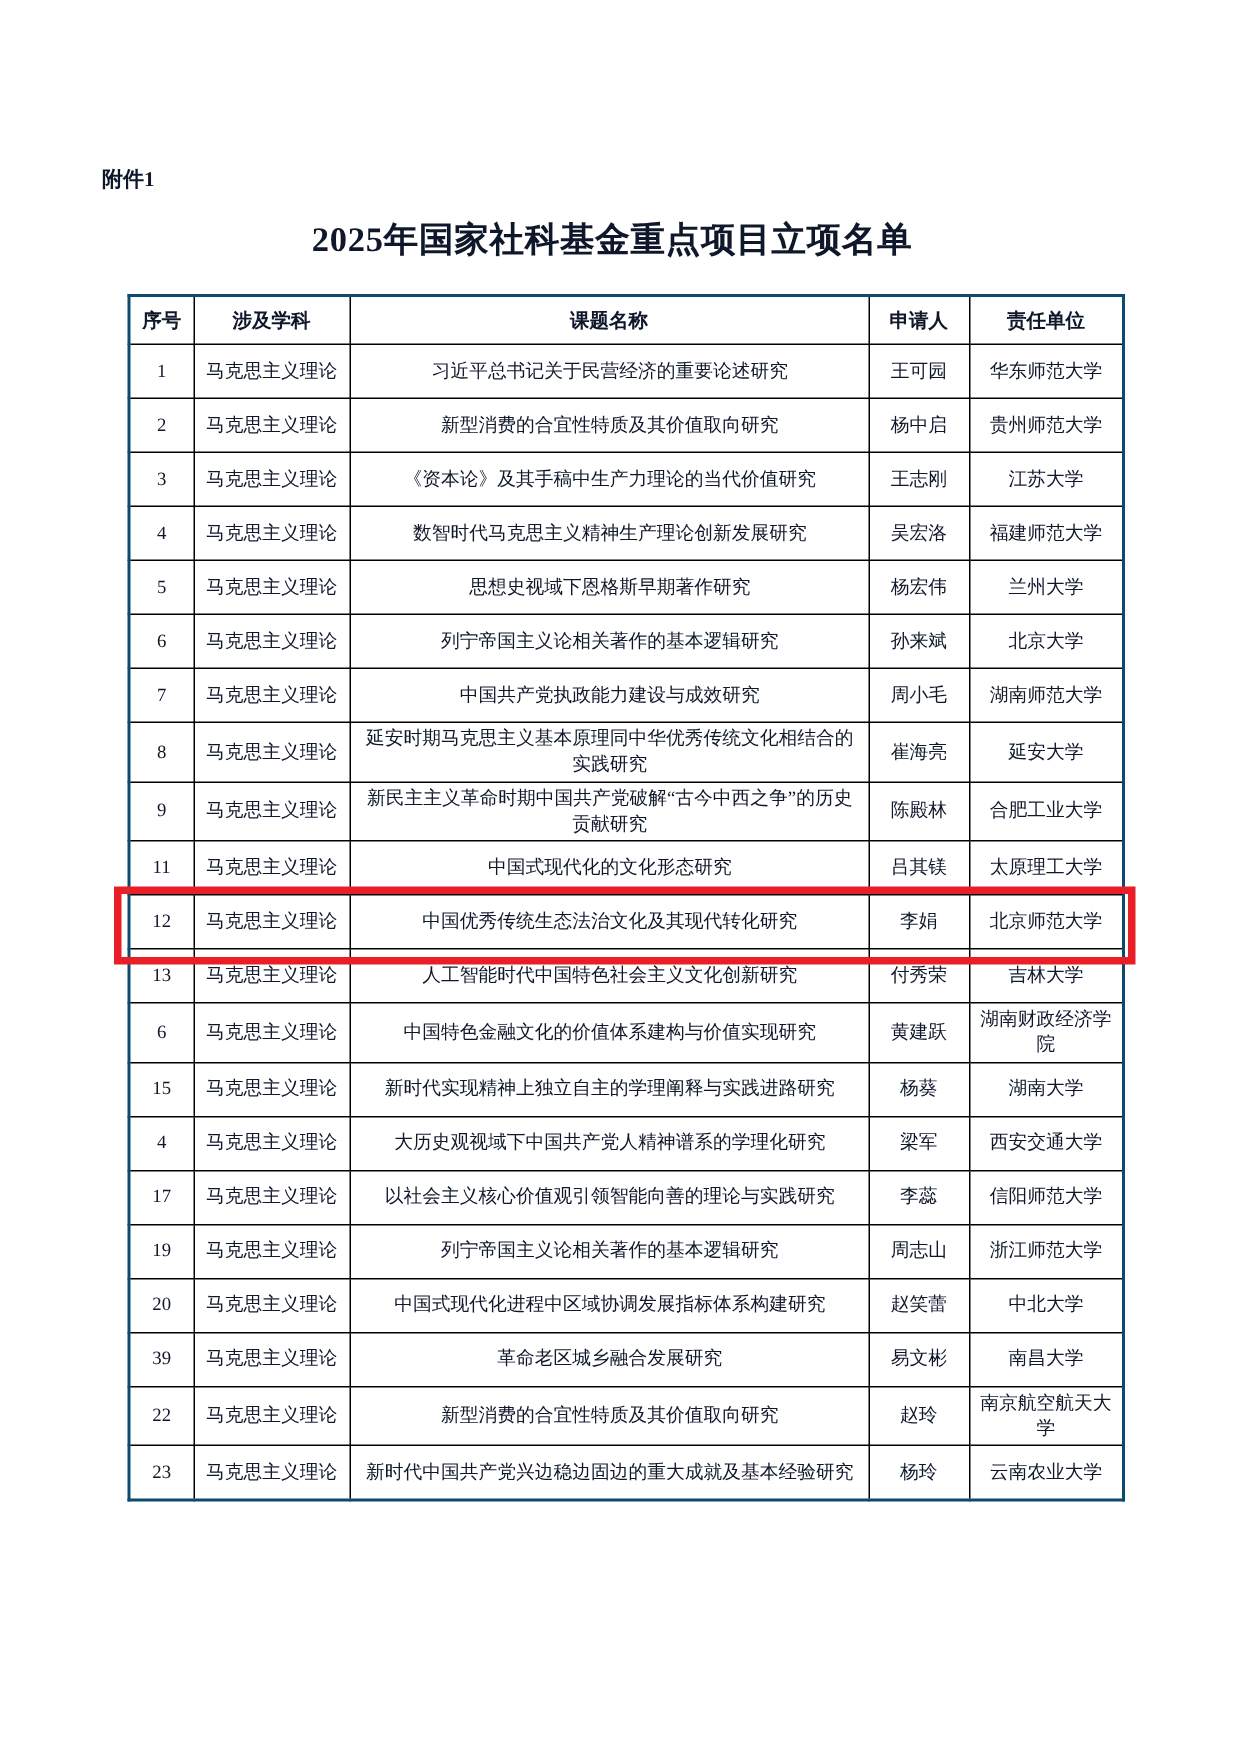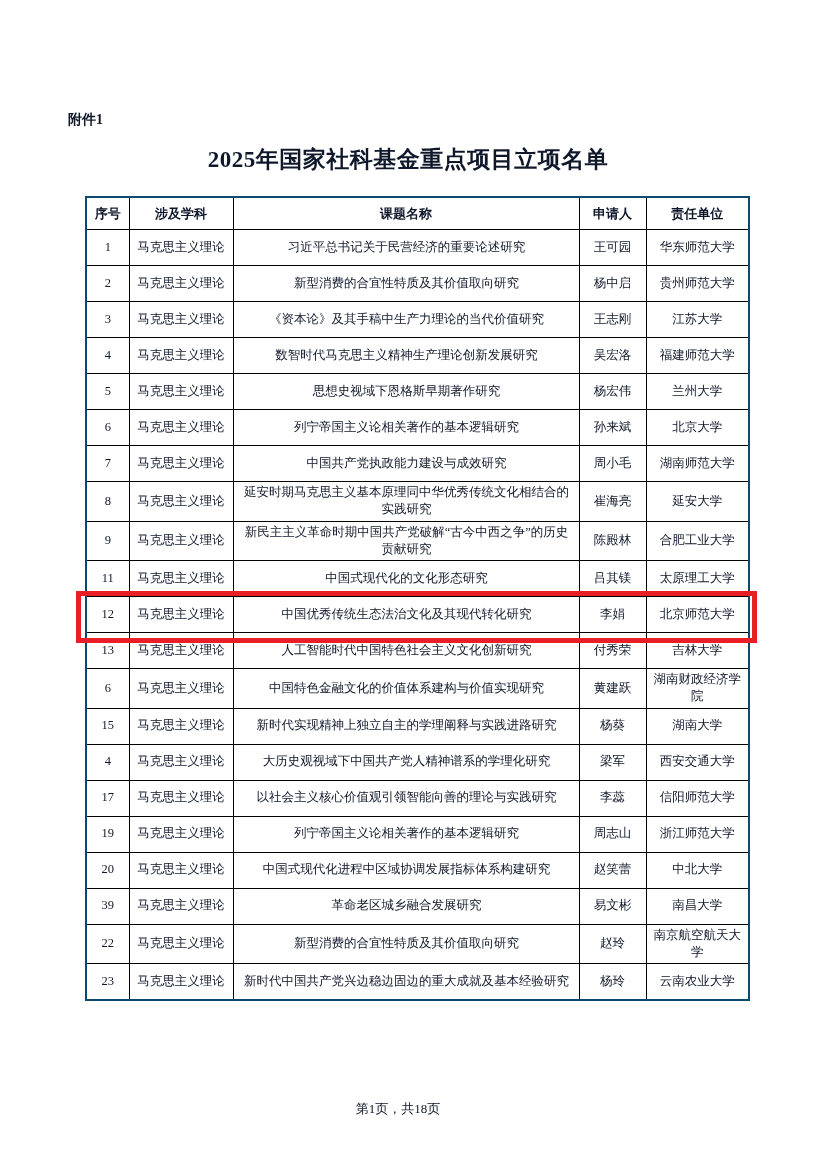--- a/index.html
+++ b/index.html
@@ -254,15 +254,14 @@
             <td class="c1">马克思主义理论</td>
             <td class="c2">新时代中国共产党兴边稳边固边的重大成就及基本经验研究</td>
             <td class="c3">杨玲</td>
             <td class="c4">云南农业大学</td>
           </tr>
         </tbody>
     </table>
     <div class="red-box" id="red-box" style="border-color: rgb(233, 30, 38); top: 395px; height: 52px;"></div>
   </div>
 
-  <div class="footer">第1页，共18页</div>
 
 </div>
 
 </body></html>

